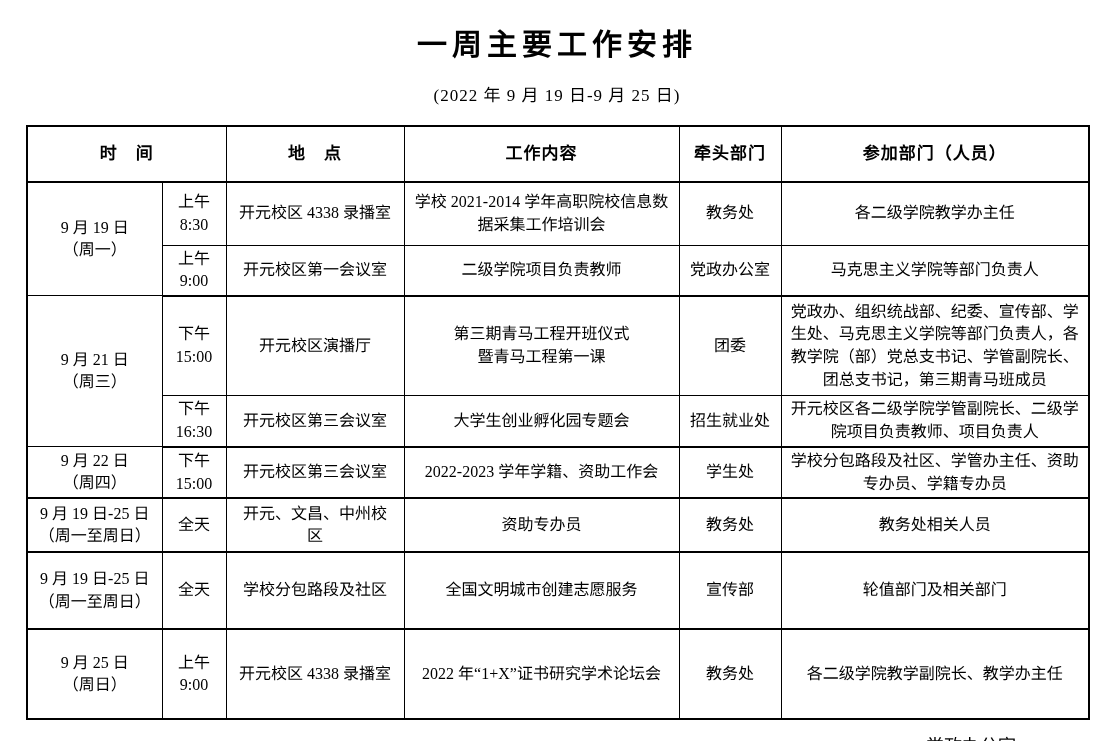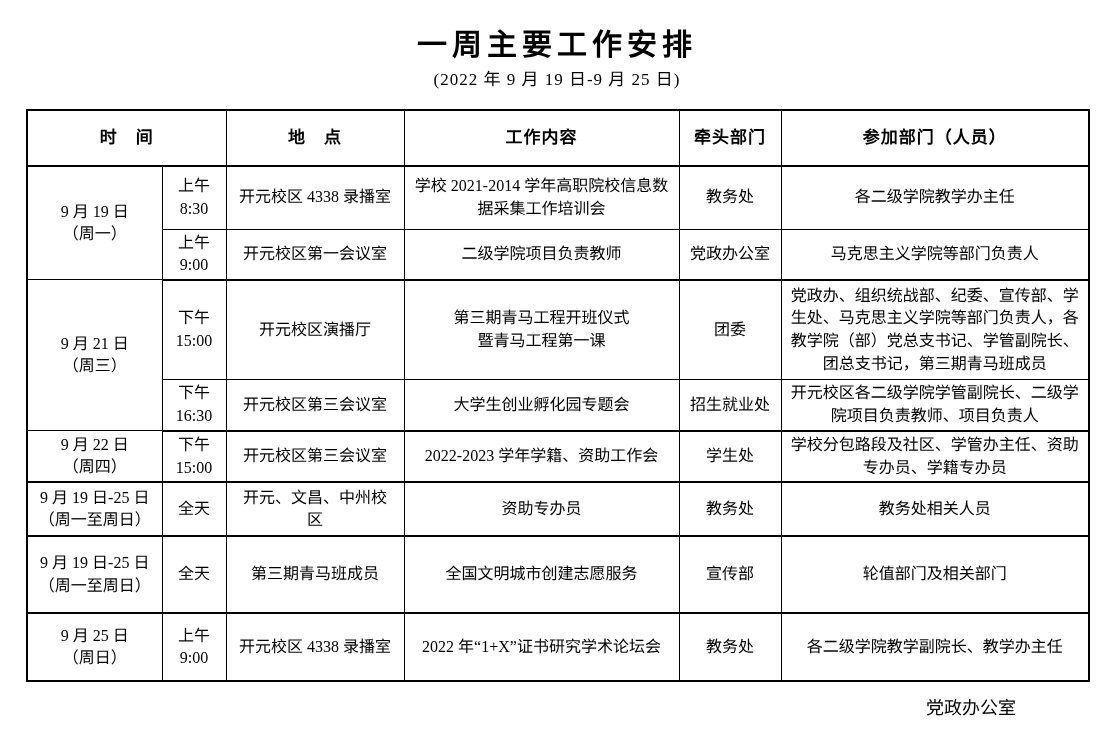--- a/index.html
+++ b/index.html
@@ -14,21 +14,21 @@
   .doc-title {
     margin-top: 27px;
     text-align: center;
     font-family: Liberation Sans, sans-serif;
     font-weight: bold;
     font-size: 30px;
     line-height: 35px;
     letter-spacing: 5px;
   }
   .doc-subtitle {
-    margin-top: 8px;
+    margin-top: 24px;
     text-align: center;
     font-size: 17px;
     line-height: 20px;
     letter-spacing: 1px;
   }
 
   table.schedule {
     margin: 19px 0 0 26px;
     border-collapse: collapse;
     table-layout: fixed;
@@ -138,26 +138,26 @@
         <td>开元、文昌、中州校
 区</td>
         <td>资助专办员</td>
         <td>教务处</td>
         <td>教务处相关人员</td>
       </tr>
       <tr class="group-end" style="height:77px">
         <td class="date-cell">9 月 19 日-25 日
 （周一至周日）</td>
         <td>全天</td>
-        <td>第三期青马班成员</td>
+        <td>学校分包路段及社区</td>
         <td>全国文明城市创建志愿服务</td>
         <td>宣传部</td>
         <td>轮值部门及相关部门</td>
       </tr>
-      <tr style="height:68px">
+      <tr style="height:90px">
         <td class="date-cell">9 月 25 日
 （周日）</td>
         <td>上午
 9:00</td>
         <td>开元校区 4338 录播室</td>
         <td>2022 年“1+X”证书研究学术论坛会</td>
         <td>教务处</td>
         <td>各二级学院教学副院长、教学办主任</td>
       </tr>
     </tbody>

